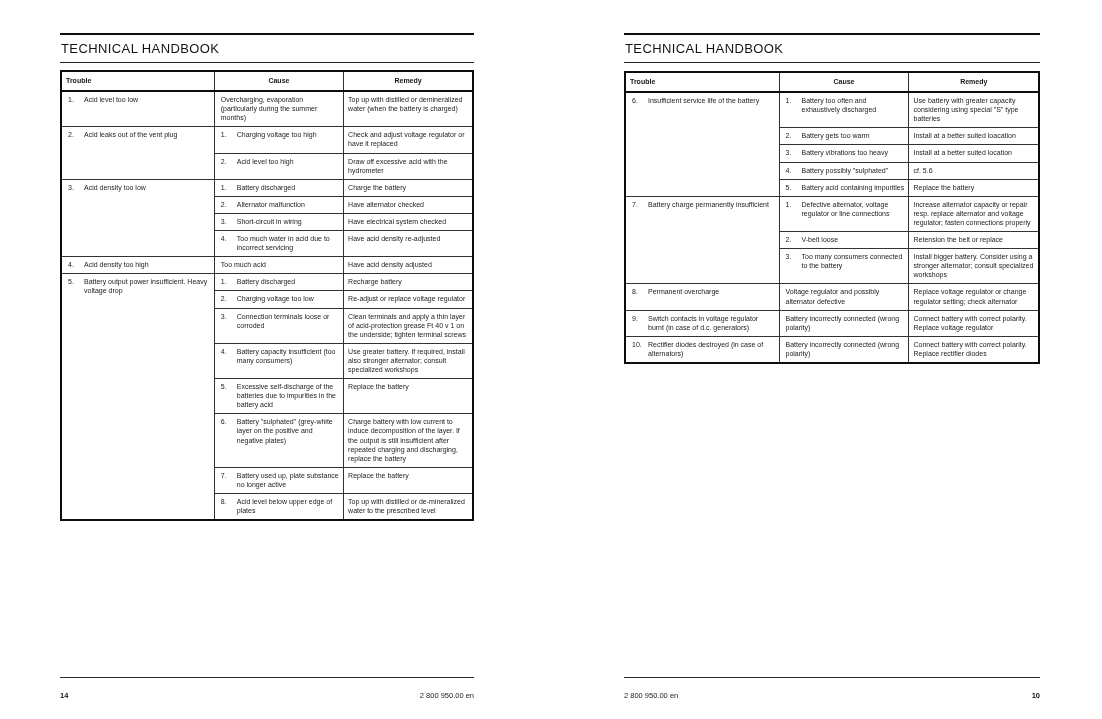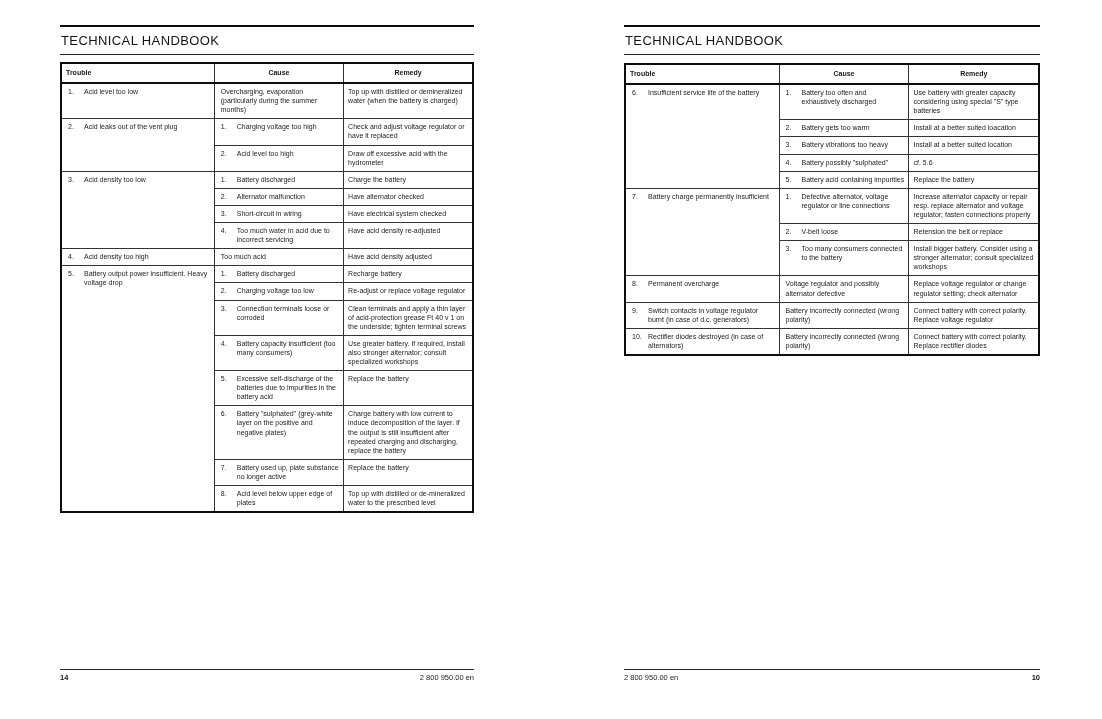--- a/index.html
+++ b/index.html
@@ -4,21 +4,21 @@
 <style>
   * { box-sizing: border-box; margin: 0; padding: 0; }
   html, body { width: 1102px; height: 719px; }
   body {
     background: #ffffff;
     font-family: "Liberation Sans", sans-serif;
     color: #1b1b1b;
     position: relative;
     overflow: hidden;
   }
-  .page { position: absolute; top: 8px; height: 698px; }
+  .page { position: absolute; top: 16px; height: 698px; }
   .page-left  { left: 60px;  width: 414px; }
   .page-right { left: 624px; width: 416px; }
 
   .top-rule   { height: 0; border-top: 2px solid #0d0d0d; margin-top: 17px; }
   .page-title { font-size: 13px; letter-spacing: 0.4px; padding: 6px 0 6px 1px; color: #141414; }
   .title-rule { height: 0; border-top: 1px solid #222; }
 
   .section-heading { font-size: 9px; font-weight: bold; margin: 11px 0 0 1px; color: #141414; }
 
   .doc-table {
@@ -52,21 +52,21 @@
 
   .item { display: flex; align-items: flex-start; }
   .item .num { flex: 0 0 16px; }
   .item .txt { flex: 1 1 auto; }
   .trouble-cell .item, .cause-cell .item { padding-left: 2px; }
 
   .footer {
     position: absolute;
     left: 0; right: 0; top: 661px;
     border-top: 1px solid #2a2a2a;
-    padding-top: 3px;
+    padding-top: 13px;
     display: flex;
     justify-content: space-between;
     font-size: 7.5px;
     color: #222;
   }
   .pageno { font-weight: bold; color: #141414; }
 </style>
 </head>
 <body>
 

